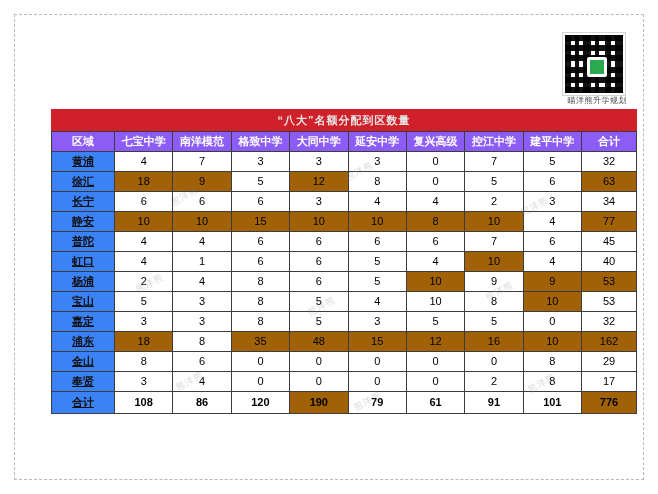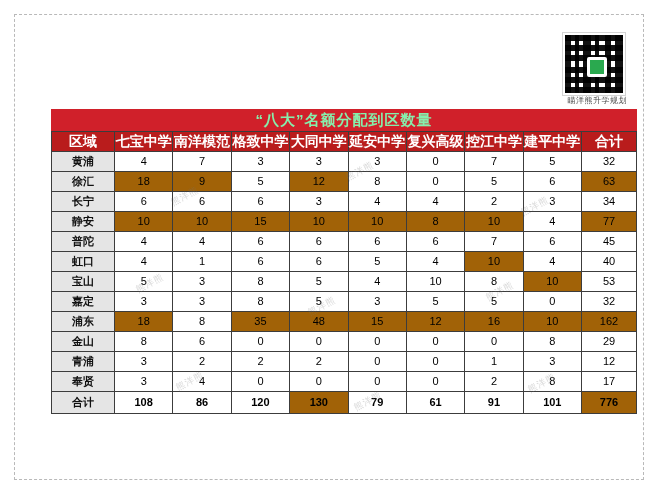--- a/index.html
+++ b/index.html
@@ -62,22 +62,22 @@
     left: 36px;
     top: 94px;
     width: 586px;
     height: 22px;
     background: #d0202a;
     display: flex;
     align-items: center;
     justify-content: center;
   }
   .title-wrap .title {
-    color: #86efac;
-    font-size: 15px;
+    color: #e5e5e5;
+    font-size: 11px;
     font-weight: bold;
     letter-spacing: 1px;
   }
   table.grid {
     position: absolute;
     left: 36px;
     top: 116px;
     width: 586px;
     border-collapse: collapse;
     table-layout: fixed;
@@ -85,30 +85,31 @@
   }
   table.grid th, table.grid td {
     border: 1px solid #3c3c3c;
     height: 19px;
     text-align: center;
     vertical-align: middle;
     padding: 0;
     line-height: 17px;
   }
   thead th {
-    background: #b91c1c;
+    background: #8b5cf6;
     color: #ffffff;
     font-weight: bold;
-    font-size: 14px;
+    font-size: 11px;
     height: 26px;
   }
   td.rowhead {
     font-weight: bold;
-    background: #e5e5e5;
+    background: #3b82f6;
     color: #111;
+    text-decoration: underline;
   }
   td.hl, th.hl {
     background: #a16207;
   }
   tr.total td {
     font-weight: bold;
     height: 21px;
   }
   tr.total td.rowhead {
     font-weight: bold;
@@ -219,20 +220,32 @@
           <td>1</td>
           <td>6</td>
           <td>6</td>
           <td>5</td>
           <td>4</td>
           <td class="hl">10</td>
           <td>4</td>
           <td class="col-total">40</td>
         </tr>
         <tr>
+          <td class="rowhead col-region">杨浦</td>
+          <td>2</td>
+          <td>4</td>
+          <td>8</td>
+          <td>6</td>
+          <td>5</td>
+          <td class="hl">10</td>
+          <td>9</td>
+          <td class="hl">9</td>
+          <td class="col-total hl">53</td>
+        </tr>
+        <tr>
           <td class="rowhead col-region">宝山</td>
           <td>5</td>
           <td>3</td>
           <td>8</td>
           <td>5</td>
           <td>4</td>
           <td>10</td>
           <td>8</td>
           <td class="hl">10</td>
           <td class="col-total">53</td>
@@ -267,49 +280,37 @@
           <td>6</td>
           <td>0</td>
           <td>0</td>
           <td>0</td>
           <td>0</td>
           <td>0</td>
           <td>8</td>
           <td class="col-total">29</td>
         </tr>
         <tr>
-          <td class="rowhead col-region">青浦</td>
-          <td>3</td>
-          <td>2</td>
-          <td>2</td>
-          <td>2</td>
-          <td>0</td>
-          <td>0</td>
-          <td>1</td>
-          <td>3</td>
-          <td class="col-total">12</td>
-        </tr>
-        <tr>
           <td class="rowhead col-region">奉贤</td>
           <td>3</td>
           <td>4</td>
           <td>0</td>
           <td>0</td>
           <td>0</td>
           <td>0</td>
           <td>2</td>
           <td>8</td>
           <td class="col-total">17</td>
         </tr>
         <tr class="total">
           <td class="rowhead col-region">合计</td>
           <td>108</td>
           <td>86</td>
           <td>120</td>
-          <td class="hl">130</td>
+          <td class="hl">190</td>
           <td>79</td>
           <td>61</td>
           <td>91</td>
           <td>101</td>
           <td class="col-total hl">776</td>
         </tr>
       </tbody>
   </table>
 
   <div class="watermark" style="left:155px; top:175px;">熊洋熊</div>

